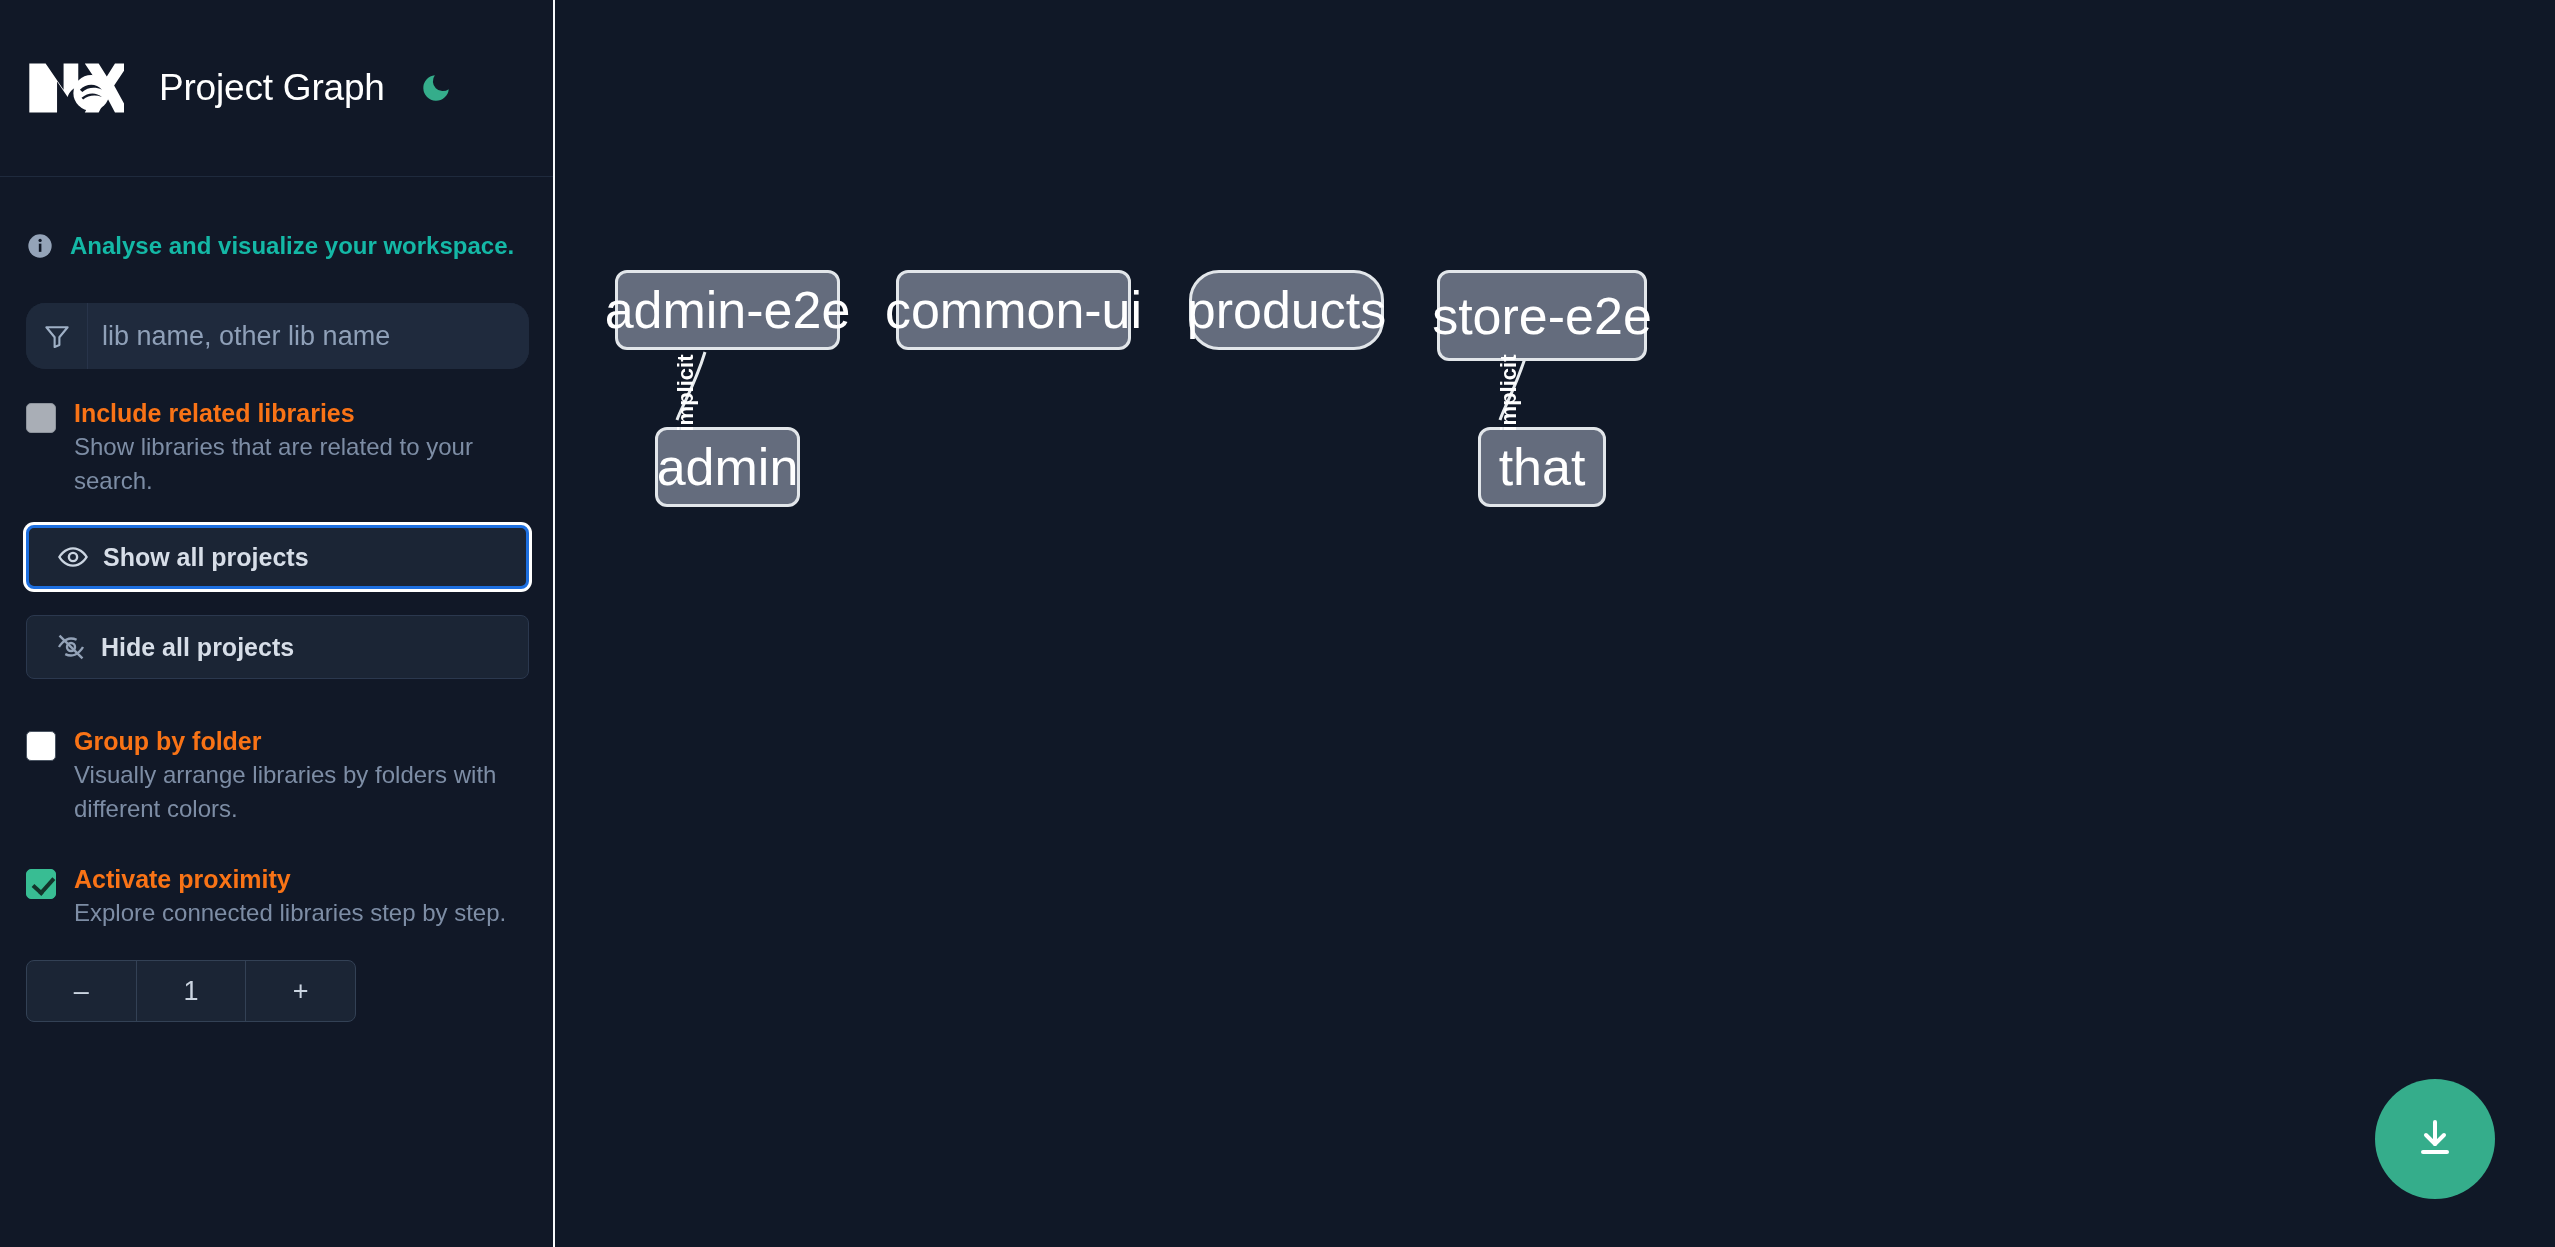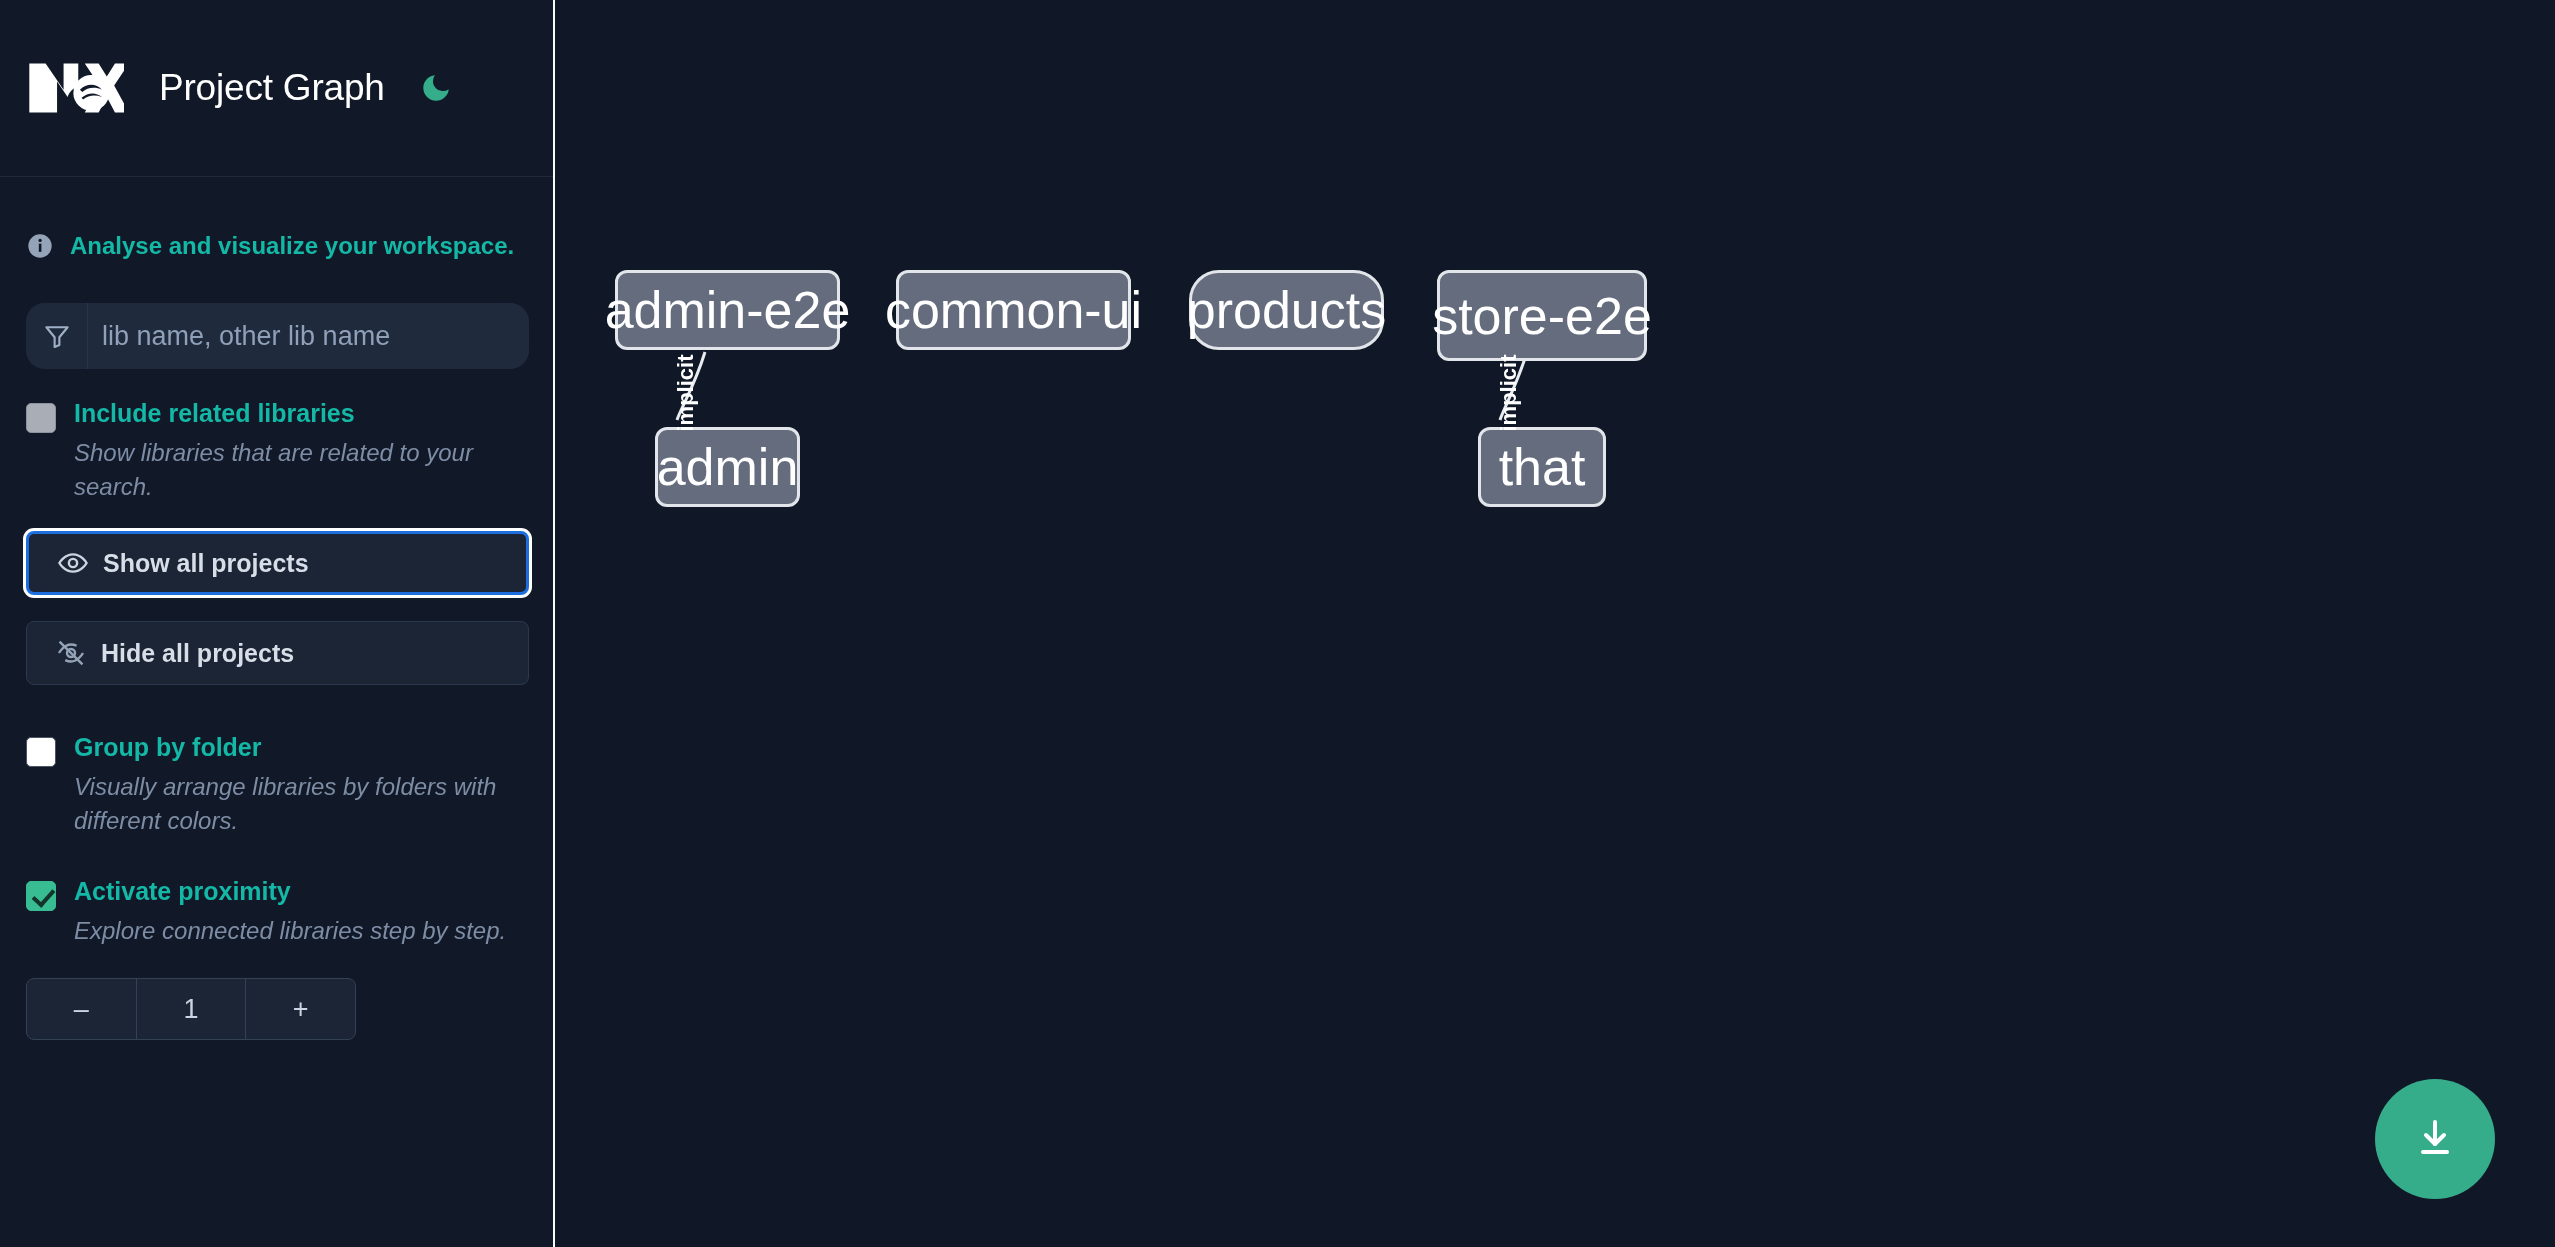--- a/index.html
+++ b/index.html
@@ -100,28 +100,27 @@
     content: "";
     position: absolute;
     left: 10px; top: 3px;
     width: 9px; height: 17px;
     border: solid #14342b;
     border-width: 0 4px 4px 0;
     transform: rotate(42deg);
   }
   .check-texts { flex: 1; }
   .check-label {
-    color: #14b8a6; font-size: 25px; font-weight: bold;
+    color: #f97316; font-size: 25px; font-weight: bold;
     line-height: 1.3;
   }
   .check-desc {
     color: #7d8da5; font-size: 24px;
-    line-height: 1.45; margin-top: 6px;
+    line-height: 1.45; 
     max-width: 460px;
-    font-style: italic;
   }
 
   
   .btn-block { padding: 0 26px; }
   .pbtn {
     display: flex; align-items: center;
     gap: 12px;
     height: 64px;
     margin-top: 26px;
     border-radius: 8px;

